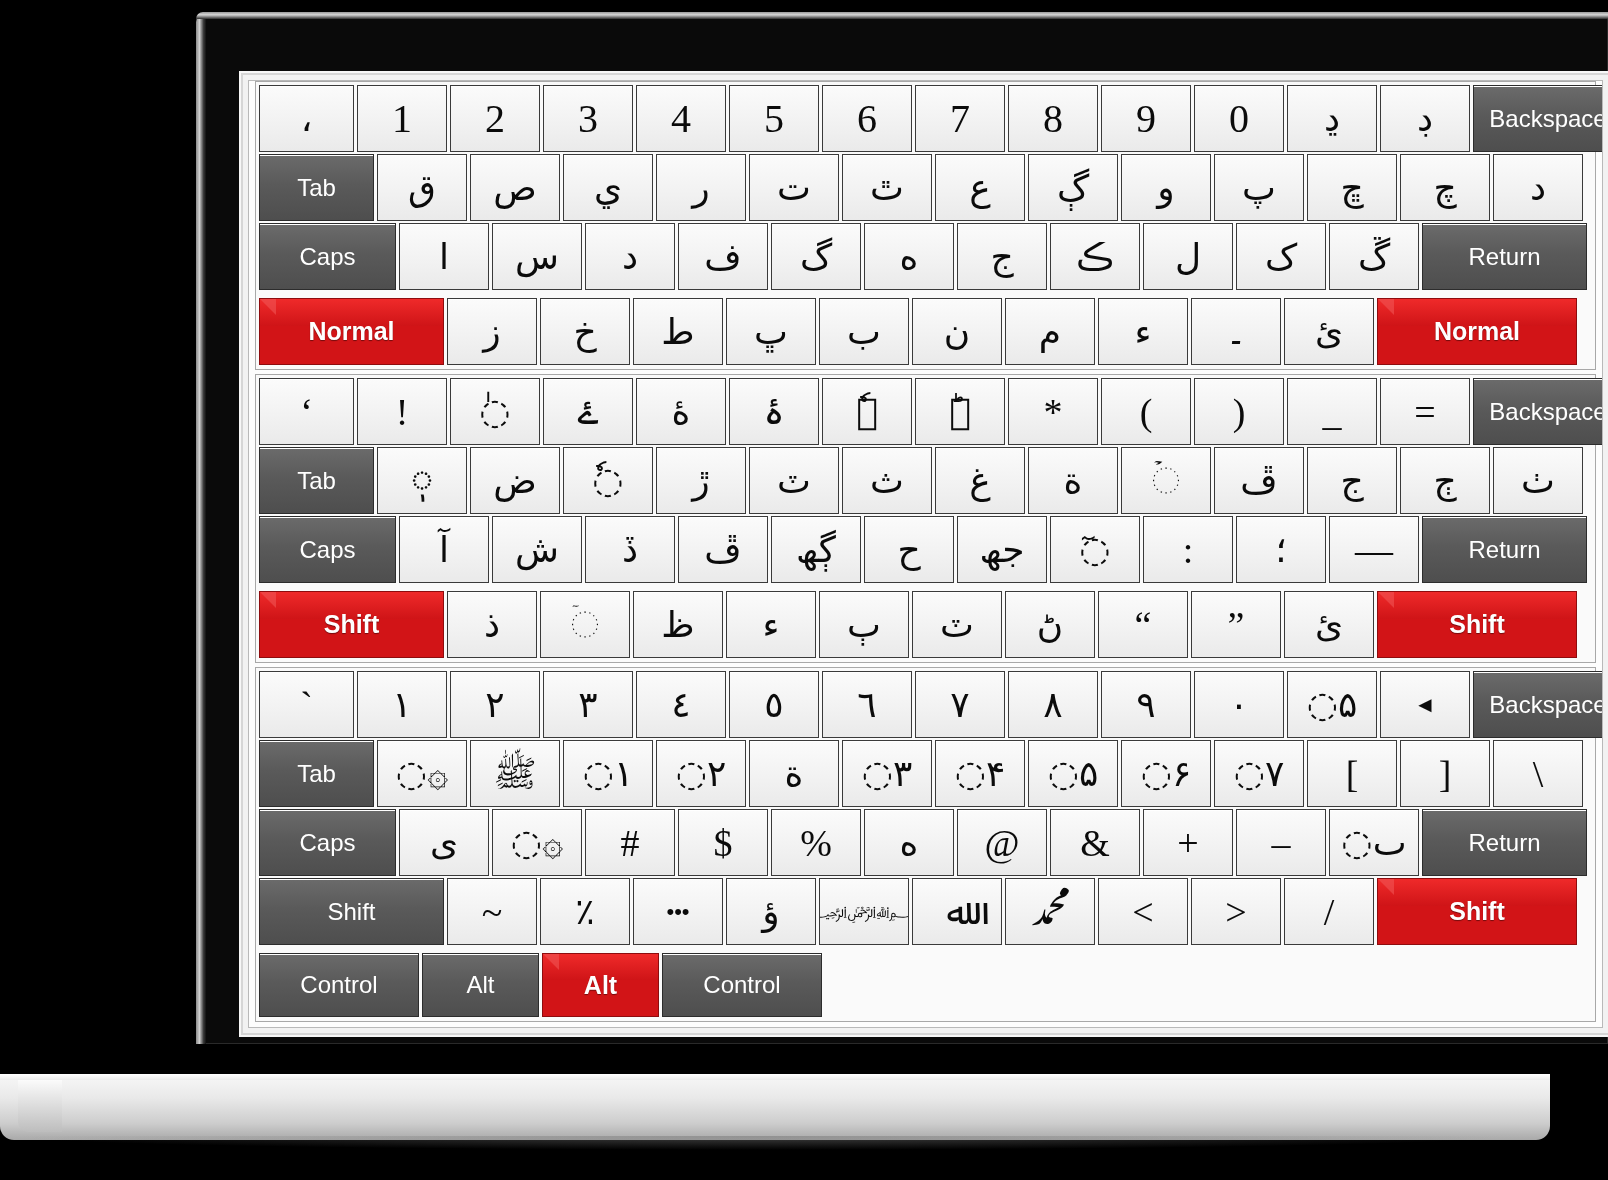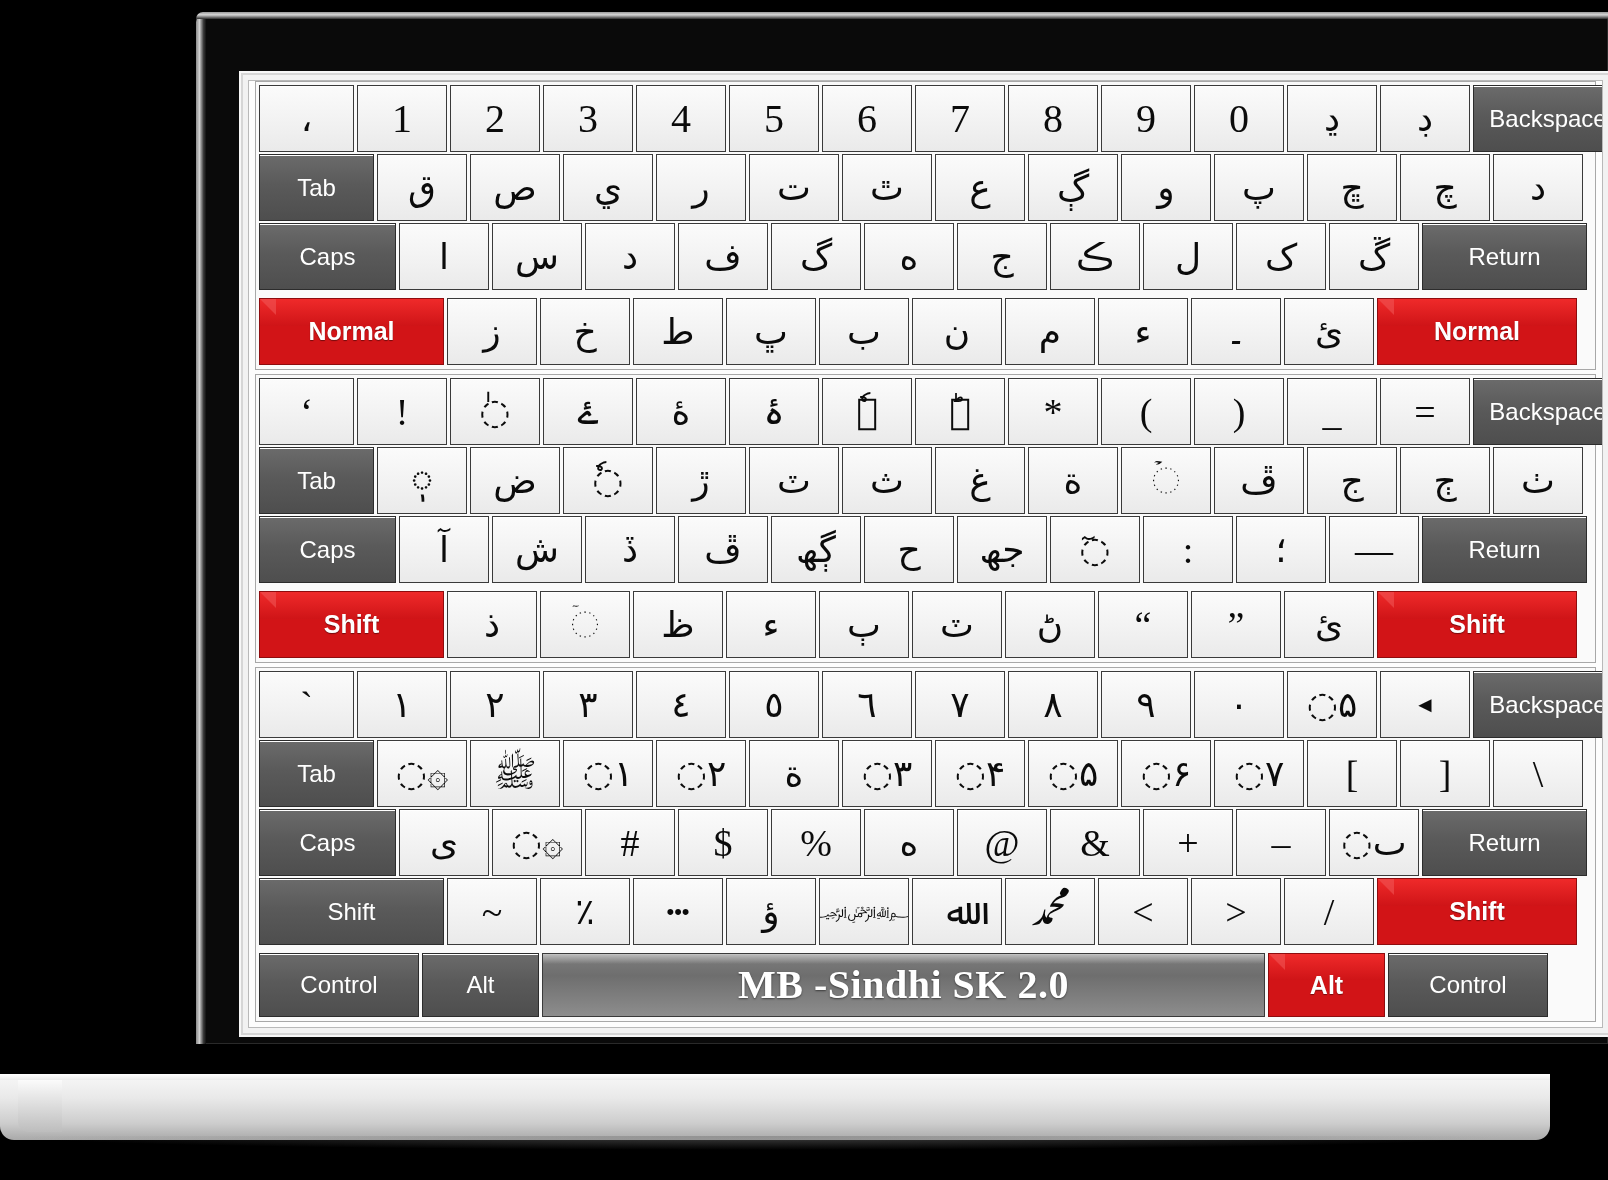--- a/index.html
+++ b/index.html
@@ -645,23 +645,20 @@
                 <span>Shift</span>
               </div>
             </div>
             <div class="krow" style="height: 64px;">
               <div class="key mod" style="width: 160px; flex: 0 0 auto;">
                 <span>Control</span>
               </div>
               <div class="key mod" style="width: 117px; flex: 0 0 auto;">
                 <span>Alt</span>
               </div>
-              <div class="key spacekey" style="width: 723px; flex: 0 0 auto;">
-                <span class="brand">MB -Sindhi SK 2.0</span>
-              </div>
               <div class="key red bevel" style="width: 117px; flex: 0 0 auto;">
                 <span>Alt</span>
               </div>
               <div class="key mod" style="width: 160px; flex: 0 0 auto;">
                 <span>Control</span>
               </div>
             </div>
           </div>
         </div>
     </div>

